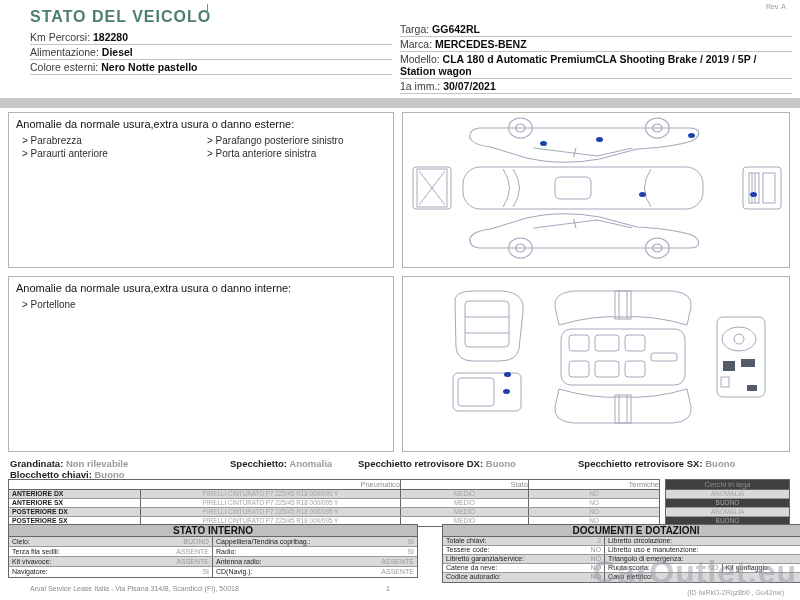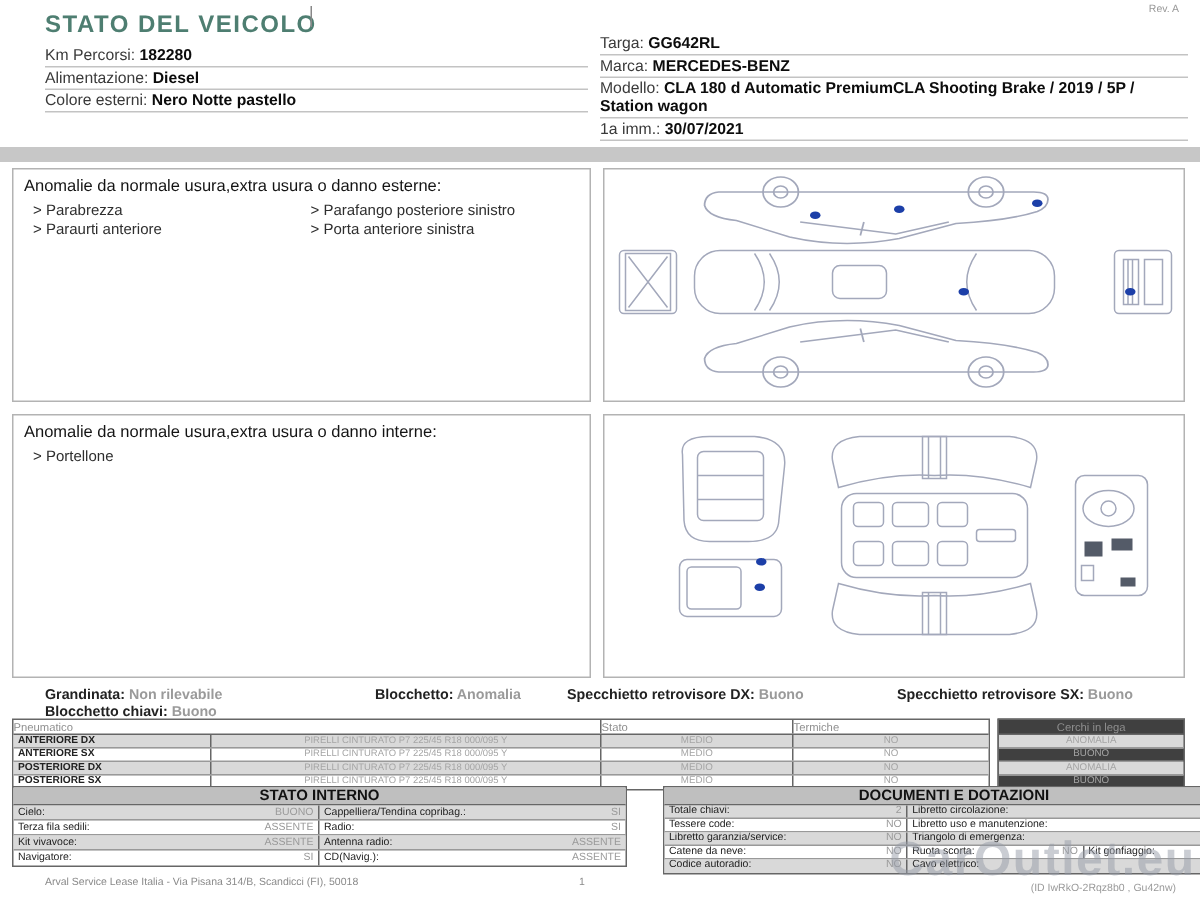--- a/index.html
+++ b/index.html
@@ -31,33 +31,33 @@
   .anomaly-cols { display:flex; margin-top:4px; }
   .anomaly-col { width:50%; }
   .anomaly-item { font-size:10px; color:#2e2e2e; line-height:13px; padding-left:6px; }
 
   .diagram { position:absolute; left:0; top:0; width:100%; height:100%; }
   .diagram svg { width:100%; height:100%; }
   .marker { position:absolute; width:7px; height:5px; border-radius:50%; }
 
   
   #condition-summary { position:absolute; left:0; top:458px; width:800px; height:22px; font-size:9.5px; font-weight:bold; }
-  .cs-item { position:absolute; white-space:nowrap;margin-left:20px; }
+  .cs-item { position:absolute; white-space:nowrap; }
   .cs-item.s0 { left:10px;  top:0; }
   .cs-item.s1 { left:230px; top:0; }
   .cs-item.s2 { left:358px; top:0; }
   .cs-item.s3 { left:578px; top:0; }
   .cs-item.s4 { left:10px;  top:11px; }
   .cs-label { color:#222; }
   .cs-value { color:#9a9a9a; }
 
   
   .tyre-table { position:absolute; left:8px; top:479px; width:652px; border:1px solid #666; background:#fff; }
   .thead { display:flex; height:10px; line-height:10px; border-bottom:1px solid #666; }
-  .th { font-size:7.5px; color:#8f8f8f; text-align:left; overflow:hidden; }
+  .th { font-size:7.5px; color:#8f8f8f; text-align:right; overflow:hidden; }
   .th-pneu  { width:392px; border-right:1px solid #666; }
   .th-stato { width:128px; border-right:1px solid #666; }
   .th-term  { flex:1; }
   .trow { display:flex; height:9px; line-height:8px; border-bottom:1px solid #999; }
   .trow:last-child { border-bottom:none; }
   .tc { overflow:hidden; white-space:nowrap; }
   .tc-pos   { width:132px; border-right:1px solid #666; font-weight:bold; font-size:6.8px; color:#222; padding-left:3px; }
   .tc-desc  { width:260px; border-right:1px solid #666; text-align:center; font-size:6.3px; color:#a5a5a5; }
   .tc-stato { width:128px; border-right:1px solid #666; text-align:center; font-size:6.5px; color:#a5a5a5; }
   .tc-term  { flex:1; text-align:center; font-size:6.5px; color:#a5a5a5; }
@@ -212,21 +212,21 @@
         <rect class="dk" x="320" y="84" width="12" height="10"></rect>
         <rect class="dk" x="338" y="82" width="14" height="8"></rect>
         <rect class="dk" x="344" y="108" width="10" height="6"></rect>
         <rect class="ln" x="318" y="100" width="8" height="10"></rect>
       </svg>
     <div class="marker" style="left: 101px; top: 95px; background: rgb(28, 63, 168);"></div><div class="marker" style="left: 100px; top: 112px; background: rgb(28, 63, 168);"></div></div>
   </div>
 
   <div id="condition-summary">
       <span class="cs-item s0"><span class="cs-label">Grandinata: </span><span class="cs-value">Non rilevabile</span></span>
-      <span class="cs-item s1"><span class="cs-label">Blocchetto: </span><span class="cs-value">Anomalia</span></span>
+      <span class="cs-item s1"><span class="cs-label">Specchietto: </span><span class="cs-value">Anomalia</span></span>
       <span class="cs-item s2"><span class="cs-label">Specchietto retrovisore DX: </span><span class="cs-value">Buono</span></span>
       <span class="cs-item s3"><span class="cs-label">Specchietto retrovisore SX: </span><span class="cs-value">Buono</span></span>
       <span class="cs-item s4"><span class="cs-label">Blocchetto chiavi: </span><span class="cs-value">Buono</span></span>
     </div>
 
   <div class="tyre-table">
     <div class="thead">
       <div class="th th-pneu">Pneumatico</div>
       <div class="th th-stato">Stato</div>
       <div class="th th-term">Termiche</div>

